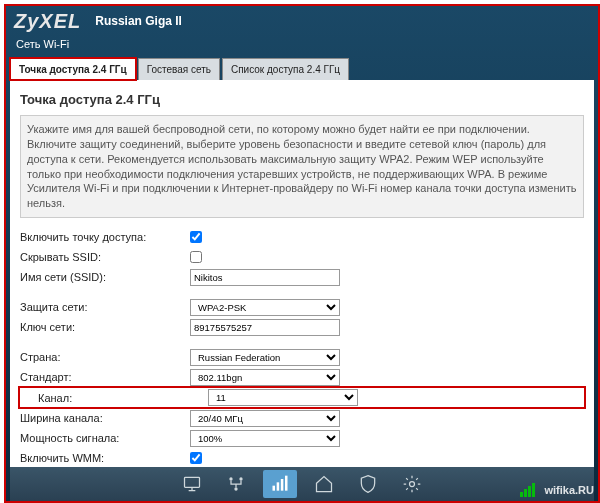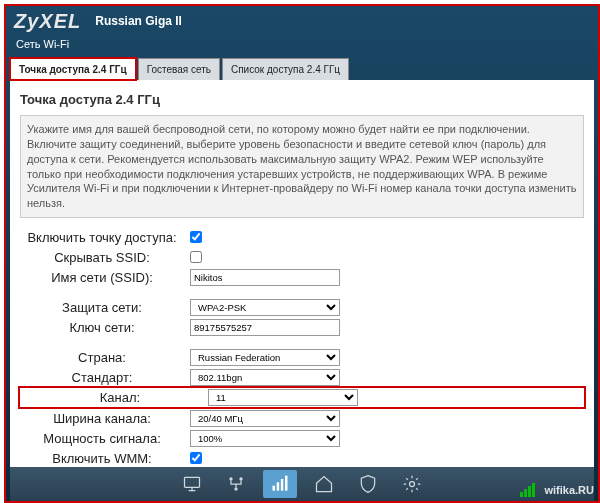--- a/index.html
+++ b/index.html
@@ -10,21 +10,21 @@
 .model{font-size:12px;font-weight:bold;margin-left:14px}
 .subtitle{color:#fff;font-size:11px;padding:2px 10px 6px}
 .tabs{display:flex;margin-left:4px;margin-top:2px}
 .tab{font-size:10px;padding:5px 8px;background:#d8dde1;border:1px solid #888;border-bottom:none;margin-right:2px;cursor:pointer;color:#222}
 .tab.active{background:#fff;font-weight:bold}
 .tab.hl{outline:2px solid #c00;outline-offset:-1px}
 .panel{background:#fff;margin:0 4px;height:390px;overflow-y:auto;padding:8px 10px;font-size:10px;color:#333}
 .panel h2{font-size:13px;font-weight:bold;margin:4px 0 8px}
 .hint{border:1px solid #ccc;background:#f2f2f2;padding:6px;font-size:11px;color:#555;line-height:1.35;margin-bottom:10px}
 .form-row{display:flex;align-items:center;margin:2px 0;min-height:18px}
-.form-row label{width:170px;text-align:center;padding-right:6px;font-size:13px;color:#222}
+.form-row label{width:170px;text-align:left;padding-right:6px;font-size:11px;color:#222}
 .form-row input[type=text],.form-row select{width:150px;height:17px;font-size:9.5px;border:1px solid #999;padding:0 3px;background:#fff}
 .form-row input[type=checkbox]{width:12px;height:12px}
 .hl-row{outline:2px solid #c00;padding:1px 18px}
 .gap{height:8px}
 .dock{position:absolute;bottom:0;left:4px;right:4px;height:34px;background:linear-gradient(to bottom,#3a5568,#2a4052);display:flex;justify-content:center;align-items:center;gap:10px}
 .dock .ico{width:34px;height:28px;display:flex;align-items:center;justify-content:center;cursor:pointer;border-radius:2px}
 .dock .ico.active{background:#5aa0d0}
 .dock svg{width:22px;height:20px}
 .wm{position:absolute;right:6px;bottom:6px;display:flex;align-items:center;gap:9px;opacity:.85}
 .wm .bars{display:flex;align-items:flex-end;gap:1px}

